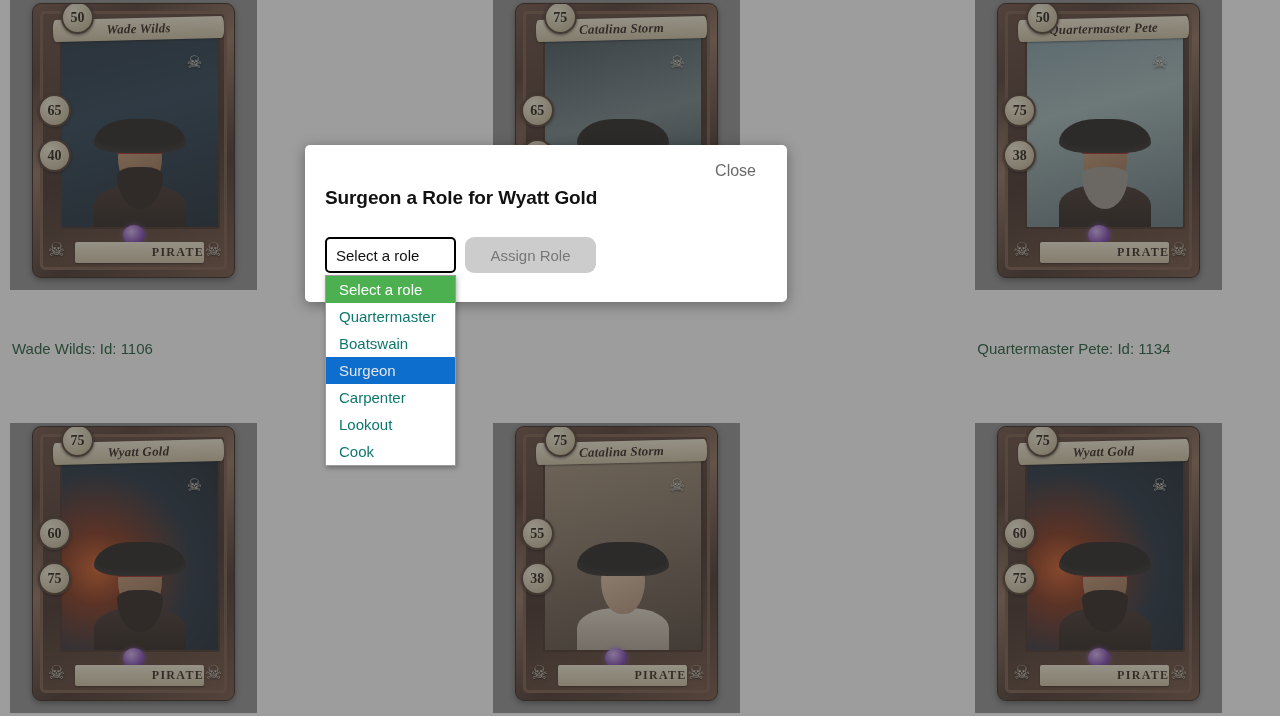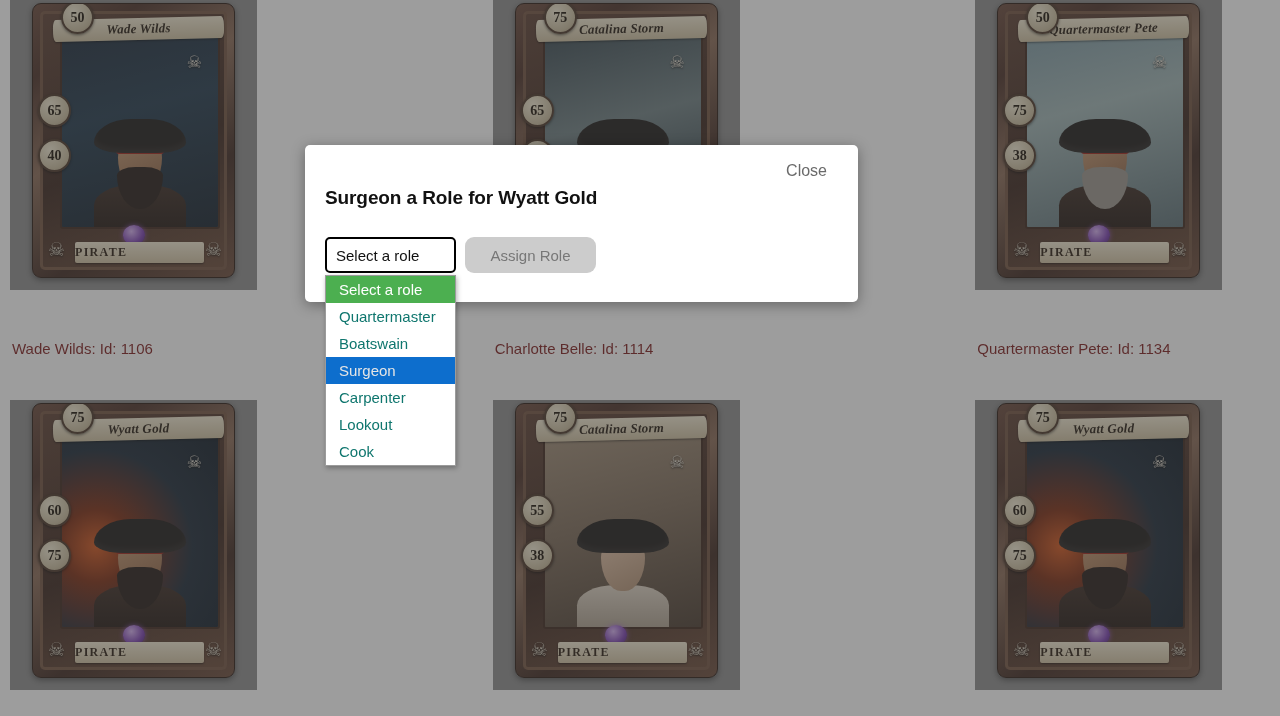--- a/index.html
+++ b/index.html
@@ -43,23 +43,23 @@
     height: 290px;
     background: #8d8d8d;
     display: flex;
     align-items: flex-start;
     justify-content: center;
     overflow: hidden;
   }
 
   .card-label {
     font-size: 15px;
-    color: #7f1d1d;
+    color: #14532d;
     padding: 50px 0 0 2px;
-    height: 110px;
+    height: 133px;
     white-space: nowrap;
   }
 
   
   .tcard {
     position: relative;
     width: 203px;
     height: 275px;
     margin-top: 3px;
     border-radius: 9px;
@@ -190,21 +190,21 @@
   }
   .banner-type {
     position: absolute;
     left: 42px; right: 30px; bottom: 14px;
     height: 21px;
     background: linear-gradient(180deg,#f0e7d1,#cfc0a1);
     border-radius: 2px;
     box-shadow: 0 1px 2px rgba(0,0,0,0.5);
     display: flex;
     align-items: center;
-    justify-content: flex-start;
+    justify-content: flex-end;
   }
   .banner-type span {
     font-family: "Liberation Serif", serif;
     font-weight: bold;
     font-size: 12px;
     letter-spacing: 1.3px;
     color: #2a1d11;
   }
   .gem {
     position: absolute;
@@ -251,21 +251,21 @@
     left: 0; top: 0;
     width: 1280px; height: 716px;
     background: rgba(60,60,60,0.50);
     z-index: 50;
   }
 
   .modal {
     position: absolute;
     left: 305px;
     top: 145px;
-    width: 553px;
+    width: 482px;
     height: 157px;
     background: #ffffff;
     border-radius: 5px;
     box-shadow: 0 3px 14px rgba(0,0,0,0.35);
     z-index: 60;
   }
 
   .modal-close {
     position: absolute;
     right: 27px;
@@ -415,21 +415,20 @@
             <div class="skull-left">☠</div>
             <div class="skull-right">☠</div>
             <div class="banner-type">
               <span>PIRATE</span>
             </div>
             <div class="stat stat-0">75</div>
             <div class="stat stat-1">65</div>
             <div class="stat stat-2">38</div>
           </div>
         </div>
-        <div class="card-label">Charlotte Belle: Id: 1114</div>
       </div>
       <div class="card-cell">
         <div class="card-tile">
           <div class="tcard">
             <div class="frame-inner"></div>
             <div class="art">
               <div class="art-sky-day"></div>
               <div class="figure">
                 <div class="fig-body"></div>
                 <div class="fig-head"></div>

